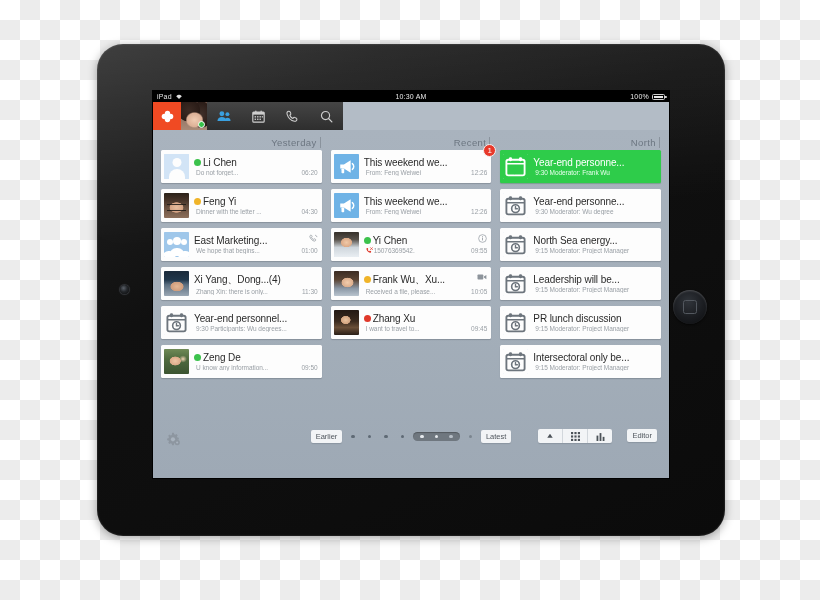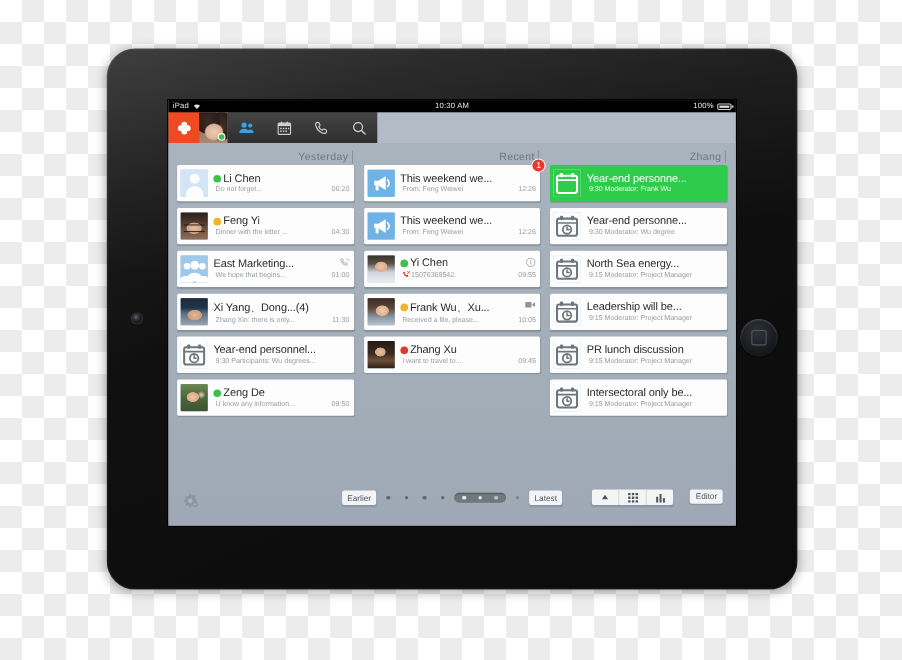--- a/index.html
+++ b/index.html
@@ -213,21 +213,21 @@
   }
 
   
   .cal{
     position:absolute;inset:0;background:#fdfdfd;display:flex;align-items:center;justify-content:center;
   }
   .cal svg{display:block;}
 
   
   #bottom-bar{
-    position:absolute;left:0;right:0;bottom:0;height:44px;
+    position:absolute;left:0;right:0;bottom:16px;height:44px;
   }
   #settings-icon{position:absolute;left:13px;top:14px;color:#8d96a0;line-height:0;}
   #pager{
     position:absolute;left:0;right:0;top:12px;display:flex;align-items:center;justify-content:center;gap:5px;
   }
   .pill{
     background:#f2f4f6;border-radius:2px;font-size:7.5px;color:#50575e;padding:2px 5px;
     box-shadow:0 1px 1px rgba(60,70,80,.2);
   }
   .dot{width:3.5px;height:3.5px;border-radius:50%;background:#5f6a75;margin:0 4px;}
@@ -551,21 +551,21 @@
                   <div class="line-bot">
                     <span class="snippet">I want to travel to...</span>
                     <span class="time">09:45</span>
                   </div>
                 </div>
               </div>
             </div>
           </div>
           <div class="column">
             <div class="col-header">
-              <span>Zhang</span>
+              <span>North</span>
               <span class="divider"></span>
             </div>
             <div class="col-list">
               <div class="card highlight">
                 <div class="thumb">
                   <div class="cal" style="background:#2ecc4a">
                     <svg width="21" height="21" viewBox="0 0 18 18">
                       <rect x="1.2" y="3.2" width="15.6" height="13.4" rx="1.6" fill="none" stroke="#ffffff" stroke-width="1.6"></rect>
                       <rect x="3.4" y="1" width="2.6" height="3.4" rx="1.1" fill="#ffffff"></rect>
                       <rect x="12" y="1" width="2.6" height="3.4" rx="1.1" fill="#ffffff"></rect>

